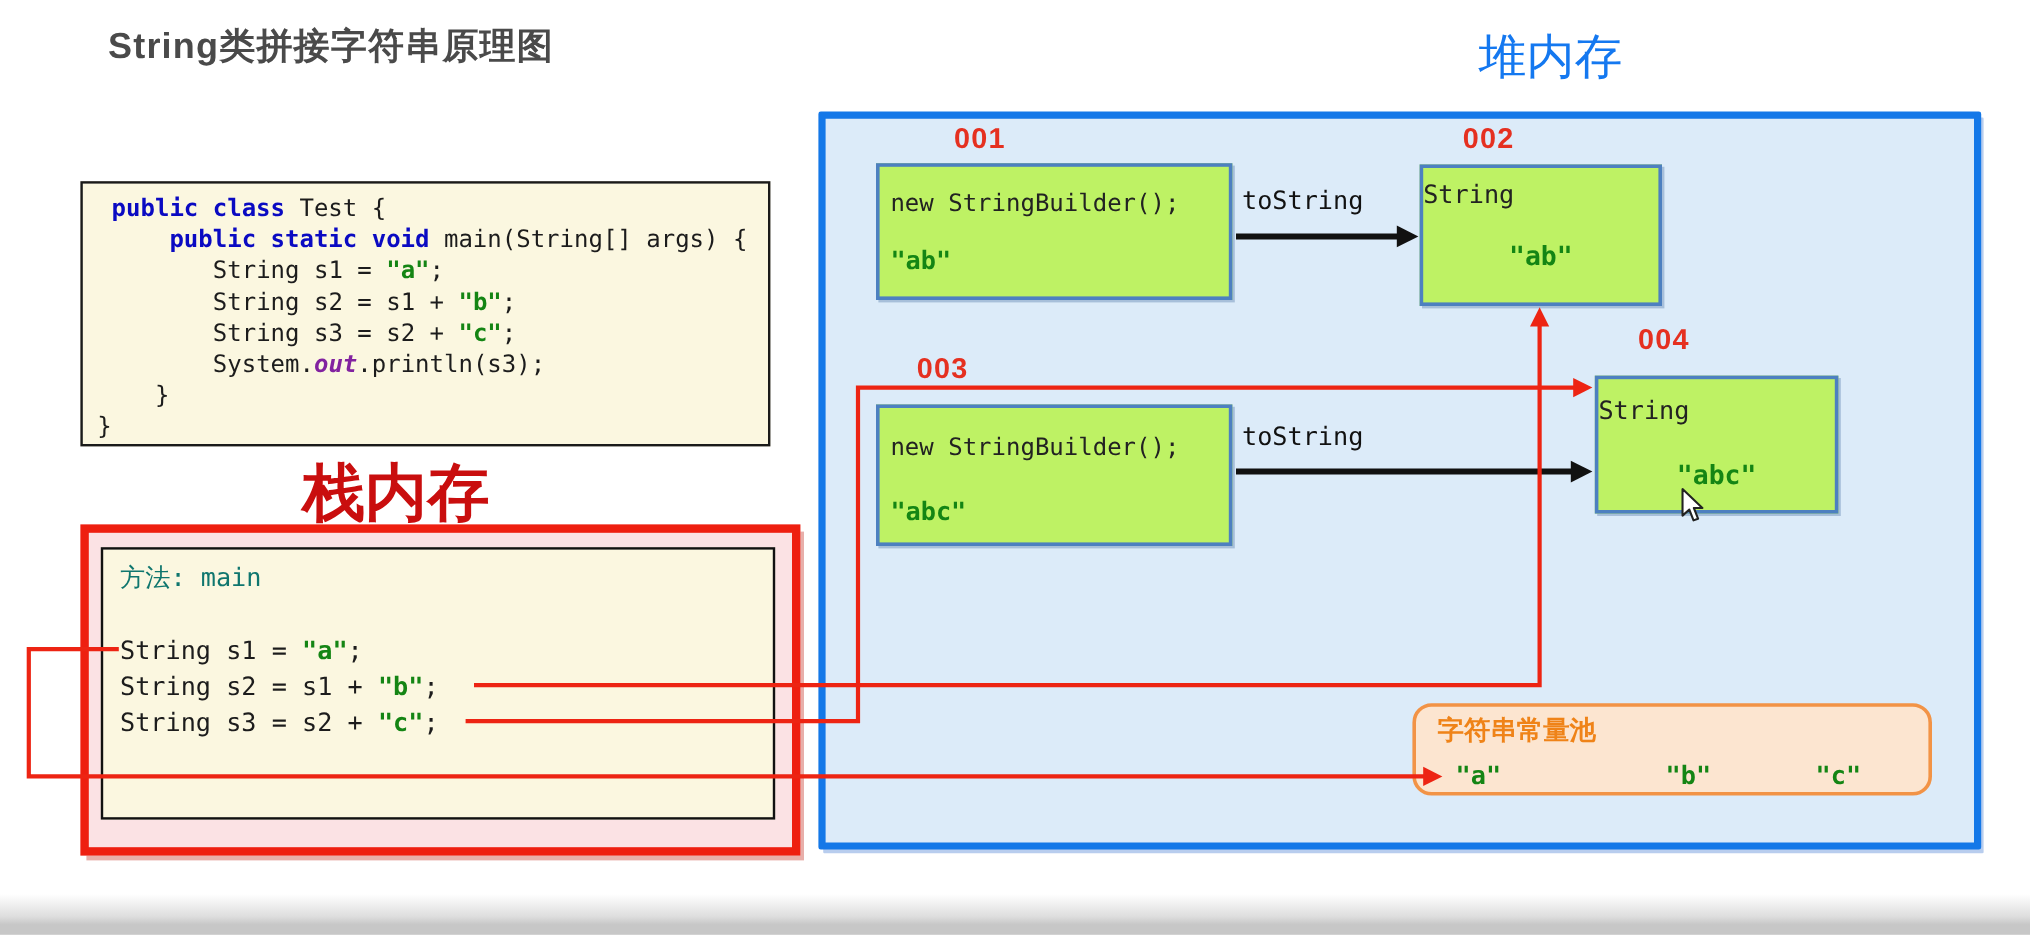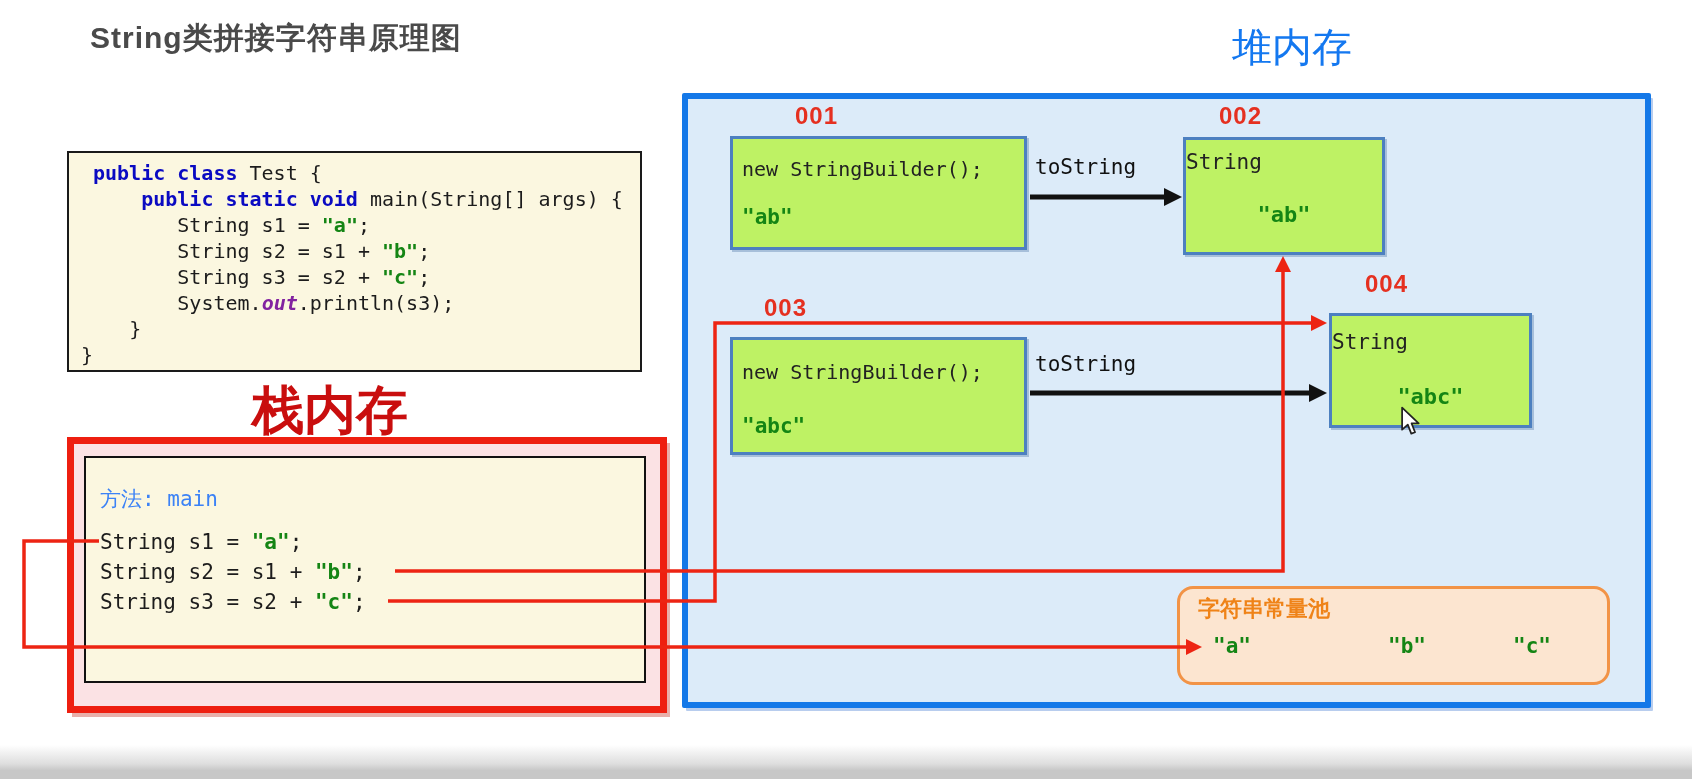--- a/index.html
+++ b/index.html
@@ -36,21 +36,21 @@
   }
   .stack-outer{
     left:67px;top:437px;width:600px;height:276px;box-sizing:border-box;
     background:#fbe2e4;border:7px solid #ee1f10;
     box-shadow:4px 5px 0 -1px rgba(190,25,12,.35);
   }
   .stack-inner{
     left:84px;top:456px;width:562px;height:227px;box-sizing:border-box;
     background:#fbf7e0;border:2px solid #111111;
   }
-  .stack-method{left:100px;top:467px;font-size:21px;color:#3b82f6;margin-top:18px;}
+  .stack-method{left:100px;top:467px;font-size:21px;color:#0f766e;}
   .stack-lines{left:100px;top:527px;}
   .stack-lines .code-line{font-size:21px;line-height:30px;}
 
   
   .heap-title{
     left:1232px;top:20px;font-size:40px;font-weight:normal;color:#1478f0;
   }
   .heap-box{
     left:682px;top:93px;width:969px;height:615px;box-sizing:border-box;
     background:#dcebf9;border:6px solid #1478e8;border-radius:2px;
@@ -85,21 +85,21 @@
   .addr-002{left:1219px;top:102px;}
   .addr-003{left:764px;top:294px;}
   .addr-004{left:1365px;top:270px;}
 
   .tostring{font-size:21px;color:#111;}
   .tostring-top{left:1035px;top:155px;}
   .tostring-bottom{left:1035px;top:352px;}
 
   
   .pool-box{
-    left:1177px;top:586px;width:433px;height:99px;box-sizing:border-box;
+    left:1177px;top:586px;width:433px;height:77px;box-sizing:border-box;
     background:#fce5d0;border:3px solid #f29346;border-radius:16px;
   }
   .pool-label{position:absolute;left:18px;top:5px;font-size:22px;font-weight:bold;color:#ef8318;}
   .pool-val{position:absolute;top:45px;font-size:21px;font-weight:bold;color:#148514;}
   .pool-val-a{left:33px;}
   .pool-val-b{left:208px;}
   .pool-val-c{left:333px;}
 
   
   .overlay{left:0;top:0;width:1692px;height:779px;z-index:50;pointer-events:none;}

